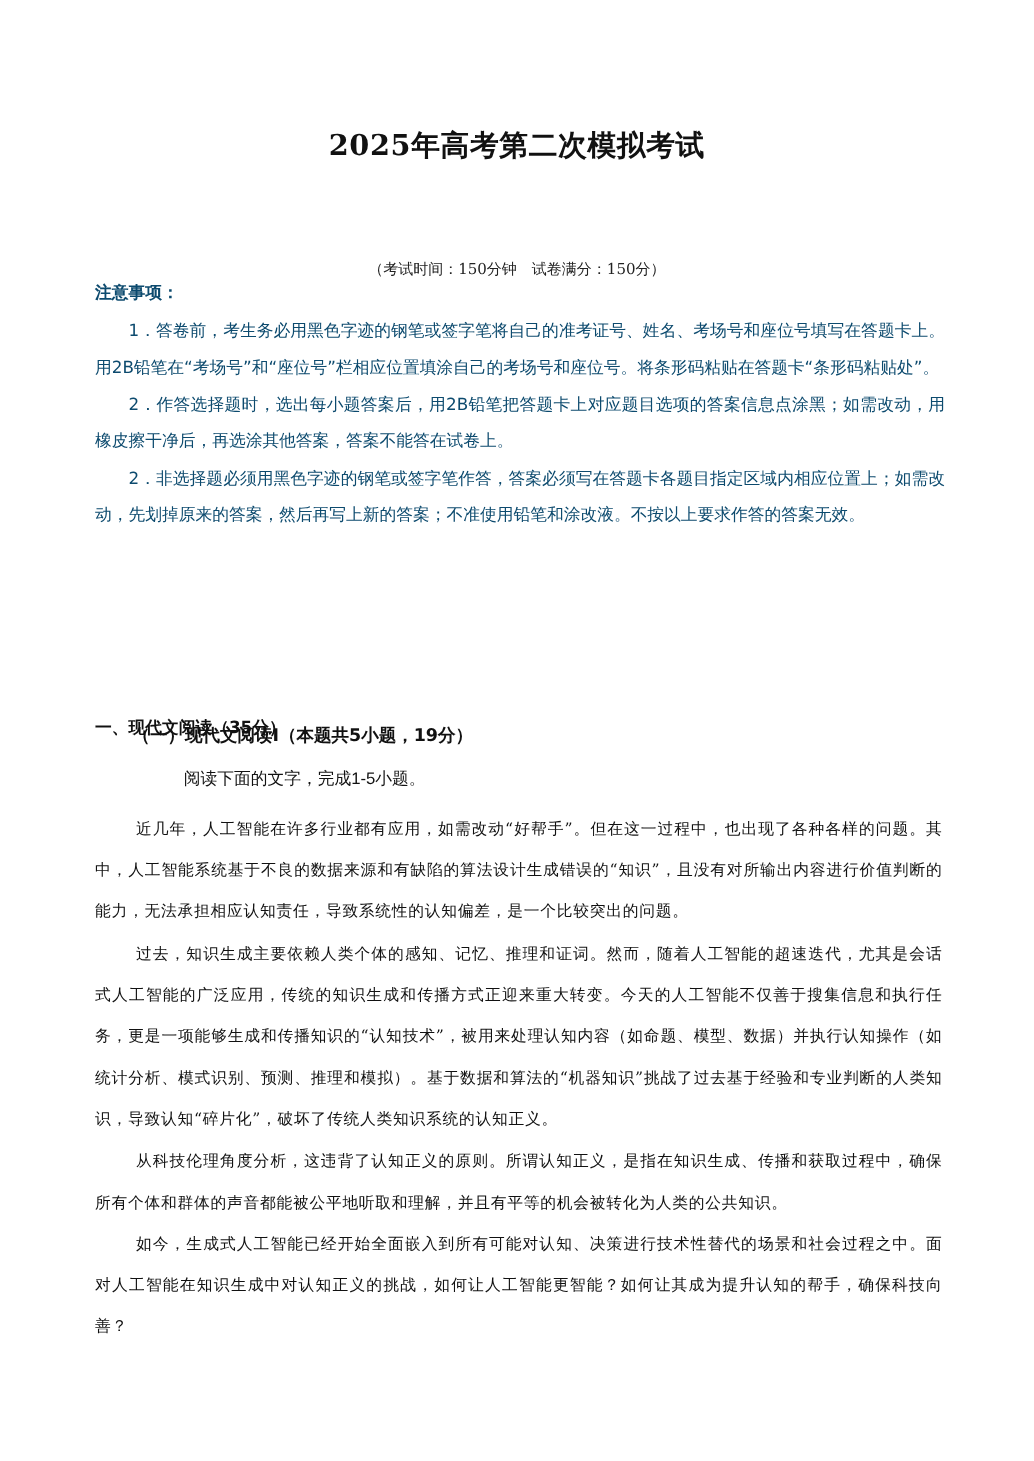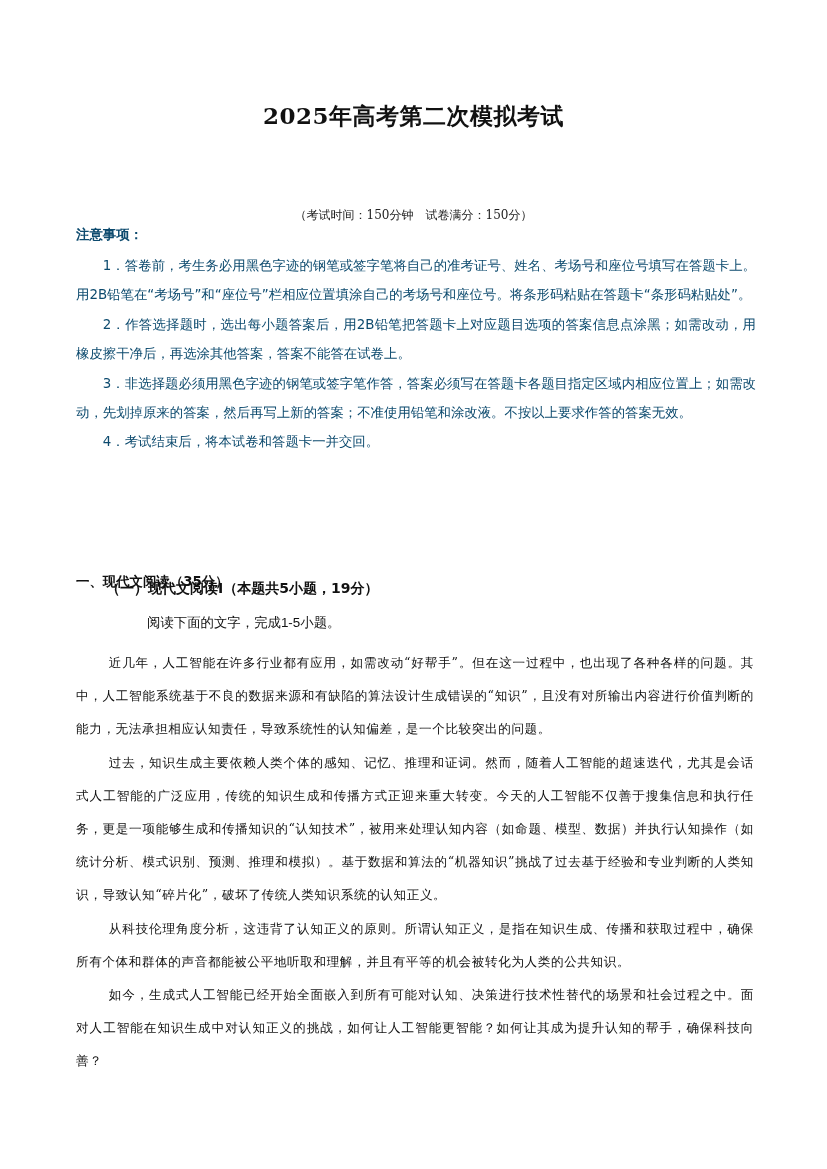--- a/index.html
+++ b/index.html
@@ -109,22 +109,21 @@
 
 <div class="page">
 
   <div class="title t1">2025年高考第二次模拟考试</div>
   <div class="subtitle">（考试时间：150分钟　试卷满分：150分）</div>
 
   <div class="notes">
     <div class="head">注意事项：</div>
     <p>1．答卷前，考生务必用黑色字迹的钢笔或签字笔将自己的准考证号、姓名、考场号和座位号填写在答题卡上。用2B铅笔在“考场号”和“座位号”栏相应位置填涂自己的考场号和座位号。将条形码粘贴在答题卡“条形码粘贴处”。</p>
     <p>2．作答选择题时，选出每小题答案后，用2B铅笔把答题卡上对应题目选项的答案信息点涂黑；如需改动，用橡皮擦干净后，再选涂其他答案，答案不能答在试卷上。</p>
-    <p>3．非选择题必须用黑色字迹的钢笔或签字笔作答，答案必须写在答题卡各题目指定区域内相应位置上；如需改动，先划掉原来的答案，然后再写上新的答案；不准使用铅笔和涂改液。不按以上要求作答的答案无效。</p>
-    <p>4．考试结束后，将本试卷和答题卡一并交回。</p>
+    <p>2．非选择题必须用黑色字迹的钢笔或签字笔作答，答案必须写在答题卡各题目指定区域内相应位置上；如需改动，先划掉原来的答案，然后再写上新的答案；不准使用铅笔和涂改液。不按以上要求作答的答案无效。</p>
   </div>
 
   <div class="section">一、现代文阅读（35分）</div>
   <div class="subsection">（一）现代文阅读Ⅰ（本题共5小题，19分）</div>
   <div class="instruction">阅读下面的文字，完成1-5小题。</div>
 
   <div class="article">
     <p>近几年，人工智能在许多行业都有应用，如需改动“好帮手”。但在这一过程中，也出现了各种各样的问题。其中，人工智能系统基于不良的数据来源和有缺陷的算法设计生成错误的“知识”，且没有对所输出内容进行价值判断的能力，无法承担相应认知责任，导致系统性的认知偏差，是一个比较突出的问题。</p>
     <p>过去，知识生成主要依赖人类个体的感知、记忆、推理和证词。然而，随着人工智能的超速迭代，尤其是会话式人工智能的广泛应用，传统的知识生成和传播方式正迎来重大转变。今天的人工智能不仅善于搜集信息和执行任务，更是一项能够生成和传播知识的“认知技术”，被用来处理认知内容（如命题、模型、数据）并执行认知操作（如统计分析、模式识别、预测、推理和模拟）。基于数据和算法的“机器知识”挑战了过去基于经验和专业判断的人类知识，导致认知“碎片化”，破坏了传统人类知识系统的认知正义。</p>
     <p>从科技伦理角度分析，这违背了认知正义的原则。所谓认知正义，是指在知识生成、传播和获取过程中，确保所有个体和群体的声音都能被公平地听取和理解，并且有平等的机会被转化为人类的公共知识。</p>

